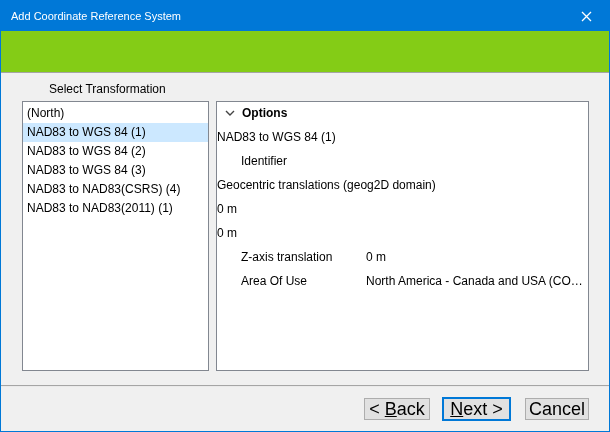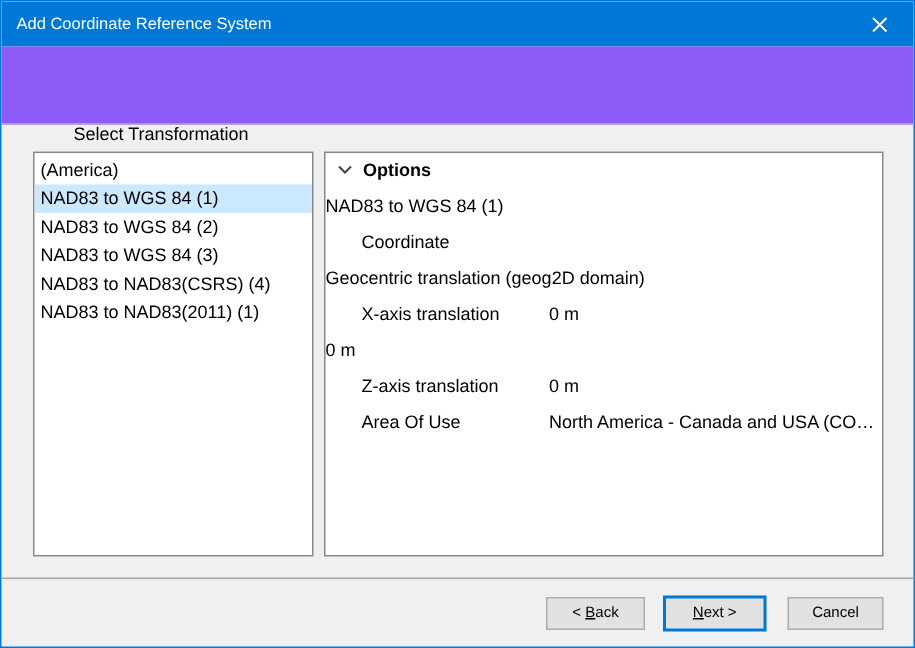--- a/index.html
+++ b/index.html
@@ -22,22 +22,22 @@
   }
   .titlebar .title {
     color:#fff; margin-left:10px; font-size:11px; white-space:nowrap;
   }
   .close-btn {
     position:absolute; right:0; top:0; width:45px; height:30px;
     display:flex; align-items:center; justify-content:center;
   }
   
   .header-band {
-    position:absolute; top:30px; left:0; right:0; height:52px;
-    background:#8b5cf6; border-bottom:1px solid #a5a5a5;
+    position:absolute; top:30px; left:0; right:0; height:42px;
+    background:#84cc16; border-bottom:1px solid #a5a5a5;
   }
   .header-band .subtitle { position:absolute; left:48px; top:51px; }
   
   .list-box {
     position:absolute; left:21px; top:100px; width:187px; height:270px;
     background:#fff; border:1px solid var(--panel_border, #828790);
     padding-top:2px; overflow:hidden;
   }
   .list-item { height:19px; line-height:19px; padding-left:4px; white-space:nowrap; }
   .list-item.selected { background: var(--selection_bg, #cce8ff); }
@@ -58,21 +58,21 @@
   .opt-value { flex:1; white-space:nowrap; overflow:hidden; }
   
   .footer-sep {
     position:absolute; top:384px; left:0; width:100%; height:0;
     border-top:1px solid #a5a5a5; border-bottom:1px solid #eaeaea;
   }
   .btn {
     position:absolute; top:397px; height:22px;
     background: var(--button_bg, #e1e1e1);
     border:1px solid var(--button_border, #adadad);
-    font-family:"Liberation Sans", sans-serif; font-size:10px; color:#000;
+    font-family:"Liberation Sans", sans-serif; font-size:18px; color:#000;
     text-align:center; line-height:20px; padding:0;
   }
   .btn.default {
     top:396px; height:24px;
     border:2px solid var(--accent, #0078d7);
     line-height:20px;
   }
   .btn-back   { left:363px; width:66px; }
   .btn-next   { left:441px; width:69px; }
   .btn-cancel { left:524px; width:64px; }
@@ -90,21 +90,21 @@
         <path d="M1 1 L10 10 M10 1 L1 10" stroke="#ffffff" stroke-width="1.3" fill="none"></path>
       </svg>
     </div>
   </div>
 
   <div class="header-band">
     <span class="subtitle">Select Transformation</span>
   </div>
 
   <div class="list-box">
-    <div class="list-item">(America)</div>
+    <div class="list-item">(North)</div>
     <div class="list-item selected">NAD83 to WGS 84 (1)</div>
     <div class="list-item">NAD83 to WGS 84 (2)</div>
     <div class="list-item">NAD83 to WGS 84 (3)</div>
     <div class="list-item">NAD83 to NAD83(CSRS) (4)</div>
     <div class="list-item">NAD83 to NAD83(2011) (1)</div>
   </div>
 
   <div class="options-panel">
     <div class="options-header">
       <span class="chev">
@@ -112,27 +112,26 @@
           <path d="M1 1 L5 5 L9 1" fill="none" stroke="#444444" stroke-width="1.4"></path>
         </svg>
       </span>
       <span class="hdr-label">Options</span>
     </div>
     <div class="opt-rows">
       <div class="opt-row">
         <span class="opt-value">NAD83 to WGS 84 (1)</span>
       </div>
       <div class="opt-row">
-        <span class="opt-label">Coordinate</span>
+        <span class="opt-label">Identifier</span>
       </div>
       <div class="opt-row">
-        <span class="opt-value">Geocentric translation (geog2D domain)</span>
+        <span class="opt-value">Geocentric translations (geog2D domain)</span>
       </div>
       <div class="opt-row">
-        <span class="opt-label">X-axis translation</span>
         <span class="opt-value">0 m</span>
       </div>
       <div class="opt-row">
         <span class="opt-value">0 m</span>
       </div>
       <div class="opt-row">
         <span class="opt-label">Z-axis translation</span>
         <span class="opt-value">0 m</span>
       </div>
       <div class="opt-row">

